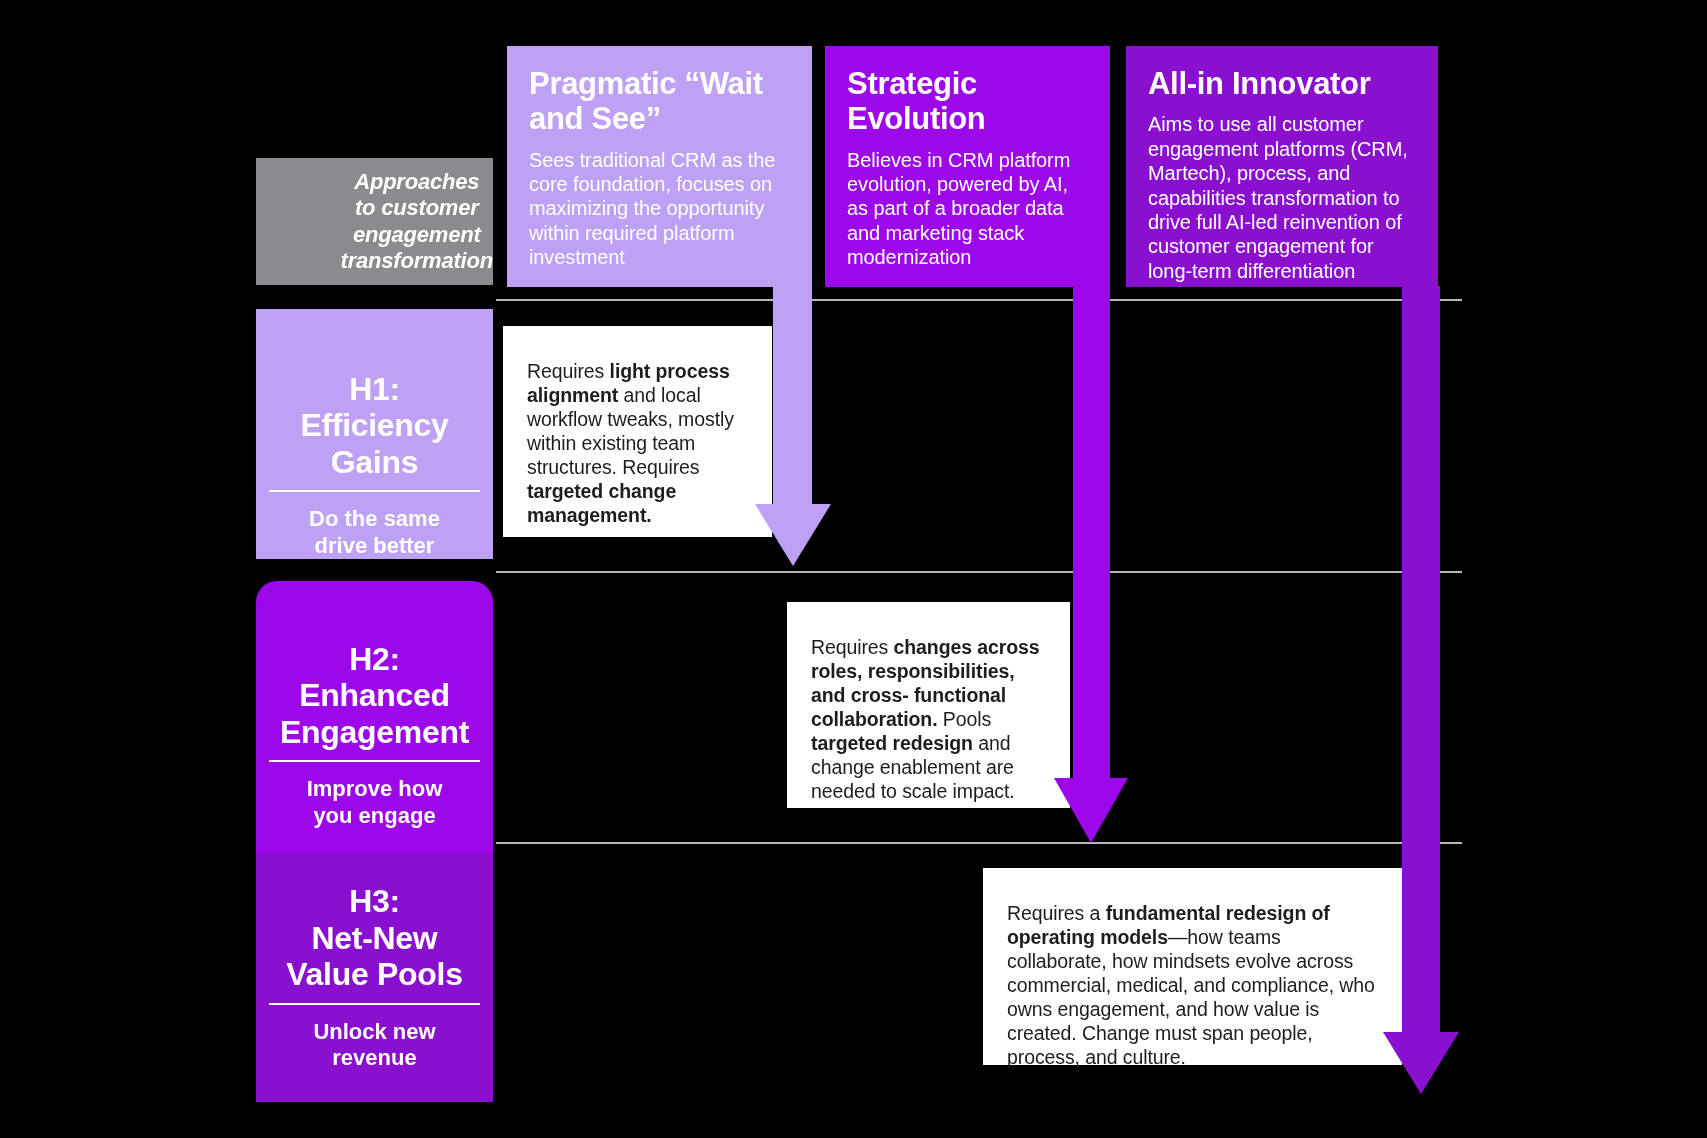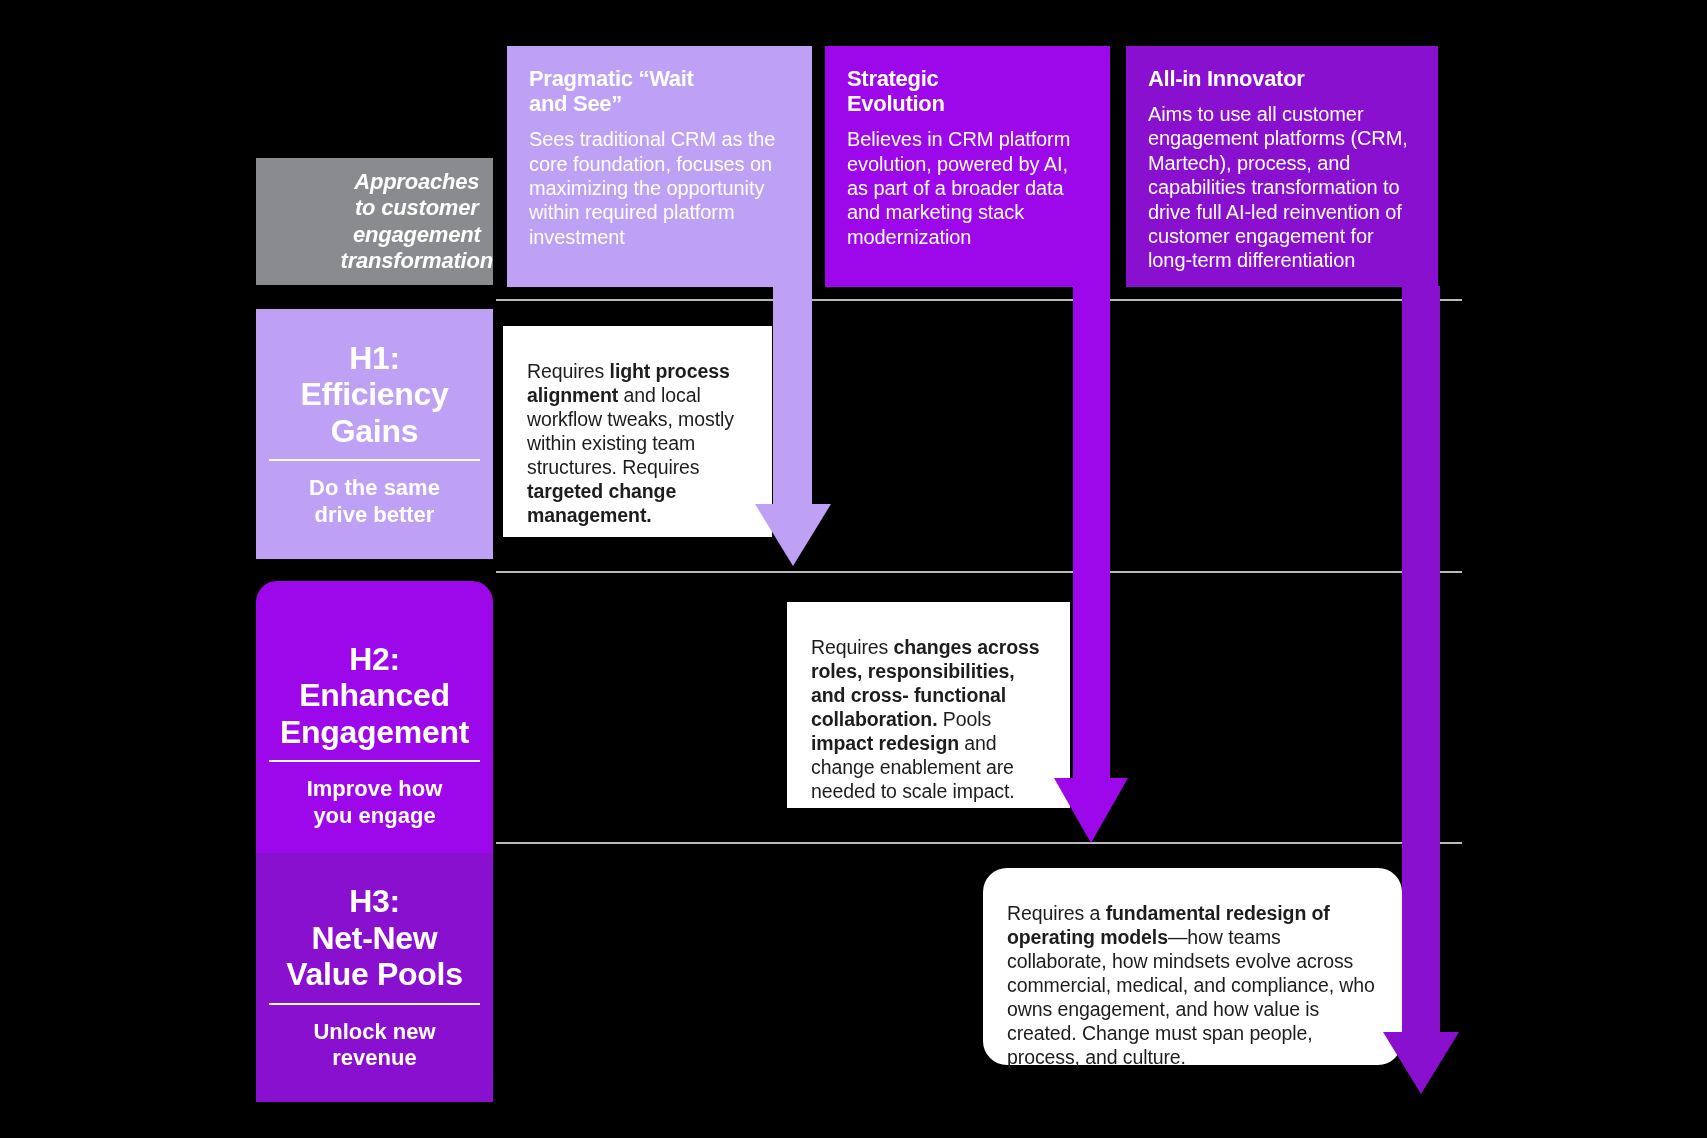--- a/index.html
+++ b/index.html
@@ -15,45 +15,45 @@
   .corner{position:absolute;left:256px;top:158px;width:237px;height:127px;background:var(--gray);
           display:flex;align-items:center;justify-content:flex-end;z-index:3;}
   .corner-text{color:var(--text-light);font-weight:bold;font-style:italic;font-size:22px;
                line-height:1.2;text-align:center;white-space:pre-line;letter-spacing:-0.2px;}
 
   
   .col{position:absolute;top:46px;height:241px;padding:20px 22px;z-index:3;color:var(--text-light);}
   .col-1{left:507px;width:305px;background:var(--light);}
   .col-2{left:825px;width:285px;background:var(--mid);}
   .col-3{left:1126px;width:312px;background:var(--dark);}
-  .col-title{font-size:22px;font-weight:bold;line-height:1.14;letter-spacing:-0.3px;
+  .col-title{font-size:31px;font-weight:bold;line-height:1.14;letter-spacing:-0.3px;
              white-space:pre-line;margin-bottom:11px;}
   .col-desc{font-size:20px;line-height:1.22;letter-spacing:-0.1px;}
 
   
   .rowbox{position:absolute;left:256px;width:237px;z-index:3;color:var(--text-light);
           display:flex;flex-direction:column;align-items:center;justify-content:center;text-align:center;}
-  .row-1{top:309px;height:250px;background:var(--light);}
+  .row-1{top:309px;height:250px;background:var(--light);justify-content:flex-end;}
   .row-2{top:581px;height:308px;background:var(--mid);border-radius:21px;}
   .row-3{top:853px;height:249px;background:var(--dark);}
   .row-title{font-size:32px;font-weight:bold;line-height:1.14;letter-spacing:-0.3px;white-space:pre-line;}
   .row-divider{width:calc(100% - 26px);height:2px;background:#ffffff;margin:10px 0 14px 0;}
   .row-sub{font-size:22px;font-weight:bold;line-height:1.2;white-space:pre-line;}
 
   
   .sep{position:absolute;left:496px;width:966px;height:2px;background:var(--line);z-index:1;}
   .sep-1{top:299px;} .sep-2{top:571px;} .sep-3{top:842px;}
 
   
   .callout{position:absolute;background:var(--callout-bg);color:var(--callout-text);
            padding:33px 24px;z-index:4;font-size:19.5px;line-height:24px;letter-spacing:-0.1px;}
   .callout strong{font-weight:bold;}
   .callout-1{left:503px;top:326px;width:269px;height:211px;}
   .callout-2{left:787px;top:602px;width:283px;height:206px;}
-  .callout-3{left:983px;top:868px;width:419px;height:197px;border-radius:24px;}
+  .callout-3{left:983px;top:868px;width:419px;height:197px;}
 
   
   .arrow{position:absolute;z-index:5;}
   .arrow .shaft{position:absolute;top:0;}
   .arrow .head{position:absolute;bottom:0;left:0;width:0;height:0;}
   .arrow-1{left:755px;top:286px;width:76px;height:280px;}
   .arrow-1 .shaft{left:18px;width:39px;height:218px;background:var(--light);}
   .arrow-1 .head{border-left:38px solid transparent;border-right:38px solid transparent;
                  border-top:62px solid var(--light);}
   .arrow-2{left:1054px;top:285px;width:74px;height:558px;}
@@ -118,21 +118,21 @@
   </div>
 
   <div class="sep sep-1"></div>
   <div class="sep sep-2"></div>
   <div class="sep sep-3"></div>
 
   <div class="callout callout-1">
     <p><span>Requires </span><strong>light process alignment</strong><span> and local workflow tweaks, mostly within existing team structures. Requires </span><strong>targeted change management.</strong></p>
   </div>
   <div class="callout callout-2">
-    <p><span>Requires </span><strong>changes across roles, responsibilities, and cross- functional collaboration.</strong><span> Pools </span><strong>impact redesign</strong><span> and change enablement are needed to scale impact.</span></p>
+    <p><span>Requires </span><strong>changes across roles, responsibilities, and cross- functional collaboration.</strong><span> Pools </span><strong>targeted redesign</strong><span> and change enablement are needed to scale impact.</span></p>
   </div>
   <div class="callout callout-3">
     <p><span>Requires a </span><strong>fundamental redesign of operating models</strong><span>—how teams collaborate, how mindsets evolve across commercial, medical, and compliance, who owns engagement, and how value is created. Change must span people, process, and culture.</span></p>
   </div>
 
   <div class="arrow arrow-1">
     <div class="shaft"></div>
     <div class="head"></div>
   </div>
   <div class="arrow arrow-2">

